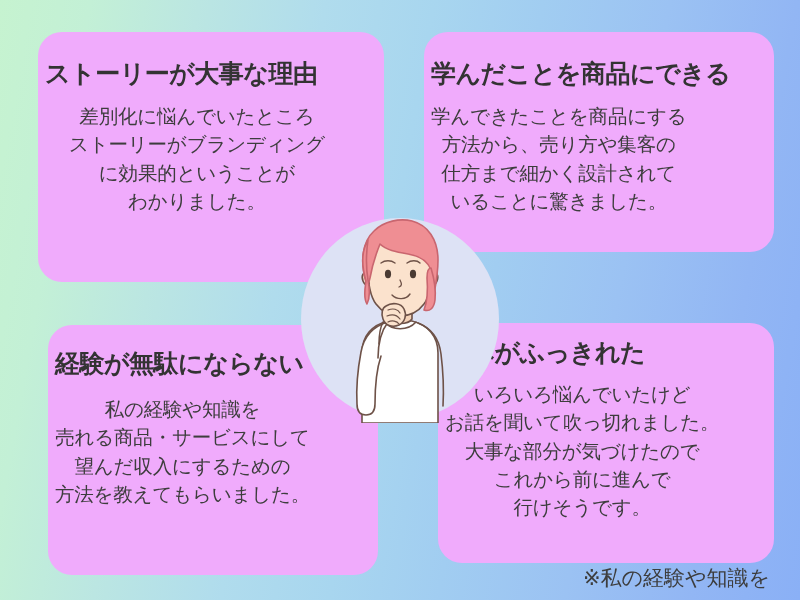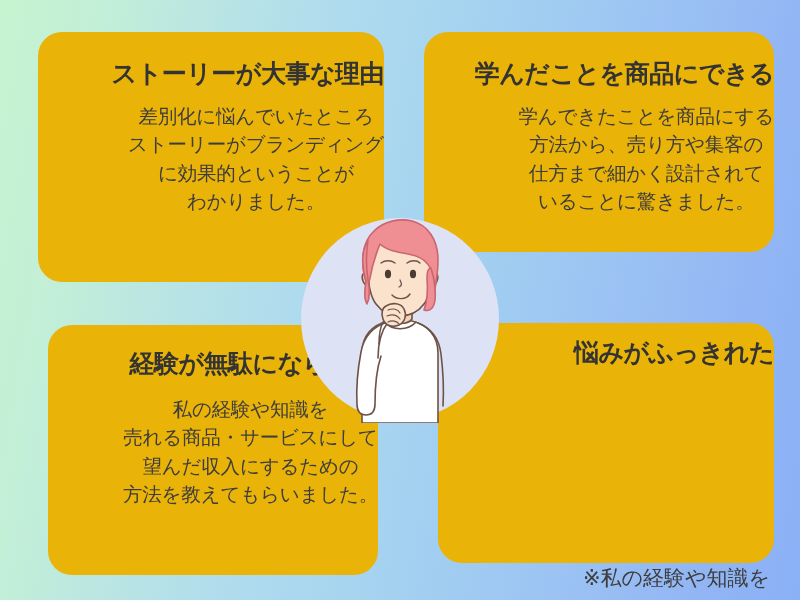--- a/index.html
+++ b/index.html
@@ -28,26 +28,26 @@
   #stage {
     position: absolute;
     inset: 0;
     width: 800px;
     height: 600px;
   }
 
   
   .card {
     position: absolute;
-    background: #eab308;
+    background: #f0abfc;
     border-radius: 24px;
-    padding: 0 0;
+    padding: 0 7px;
     display: flex;
     flex-direction: column;
-    align-items: flex-end;
+    align-items: flex-start;
     z-index: 3;
   }
 
   .card-title {
     font-weight: bold;
     font-size: 25px;
     line-height: 1.2;
     color: #333333;
     letter-spacing: -0.5px;
     white-space: nowrap;
@@ -127,20 +127,25 @@
   <div class="card" id="card-exp">
     <div class="card-title">経験が無駄にならない</div>
     <div class="card-body">私の経験や知識を
 売れる商品・サービスにして
 望んだ収入にするための
 方法を教えてもらいました。</div>
   </div>
 
   <div class="card" id="card-worry">
     <div class="card-title">悩みがふっきれた</div>
+    <div class="card-body">いろいろ悩んでいたけど
+お話を聞いて吹っ切れました。
+大事な部分が気づけたので
+これから前に進んで
+行けそうです。</div>
   </div>
 
   <div id="illustration">
     <svg viewBox="0 0 200 205" xmlns="http://www.w3.org/2000/svg">
 
       <ellipse cx="100" cy="101" rx="99" ry="101" fill="#dde2f5"></ellipse>
 
       <g stroke="#6e5248" stroke-width="1.6" stroke-linecap="round" stroke-linejoin="round" fill="none">
 
         <path d="M62 205

